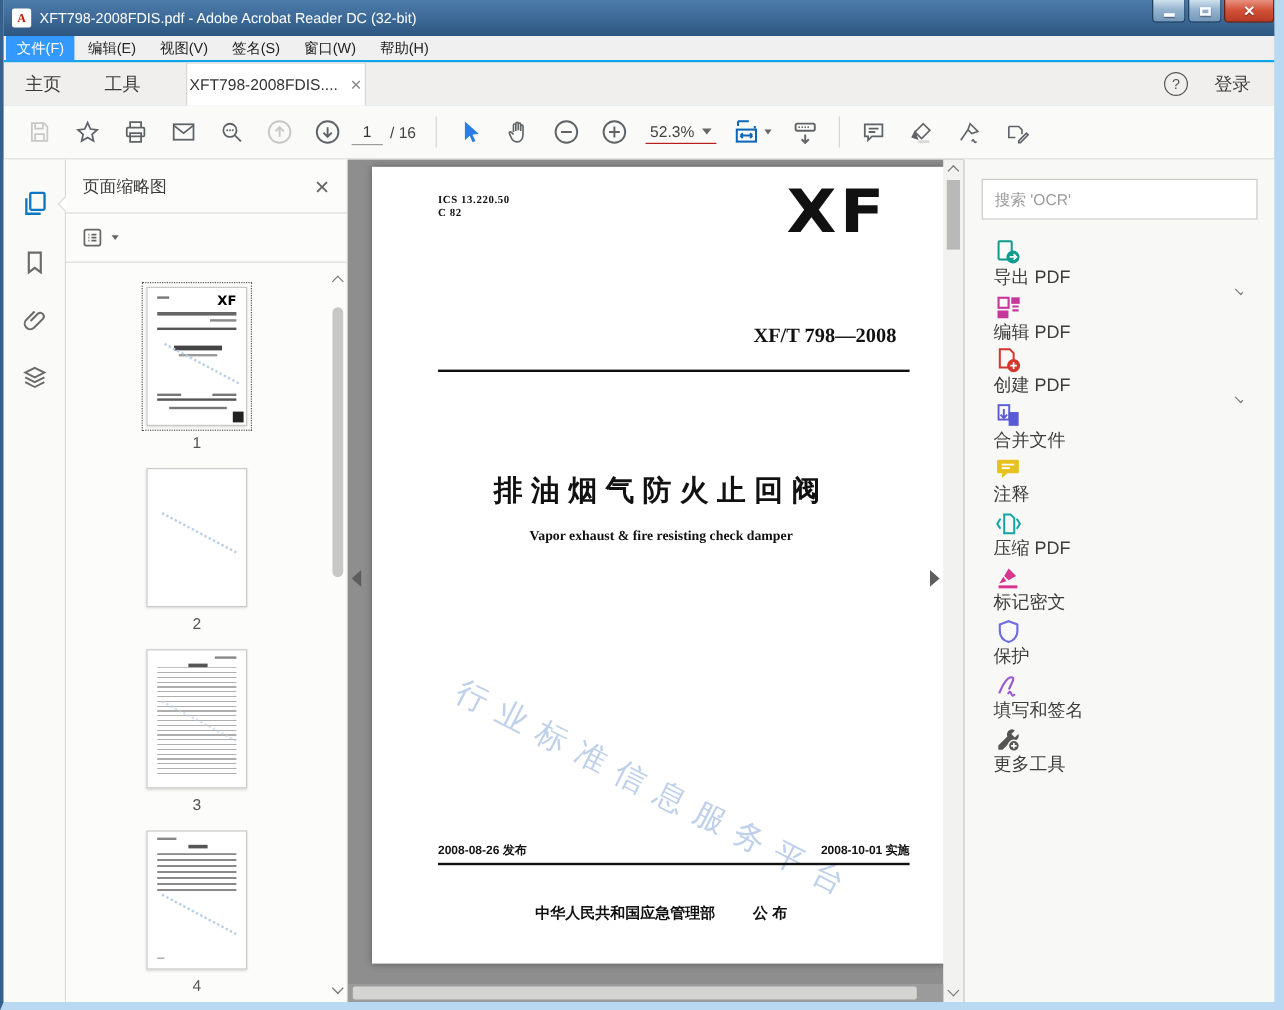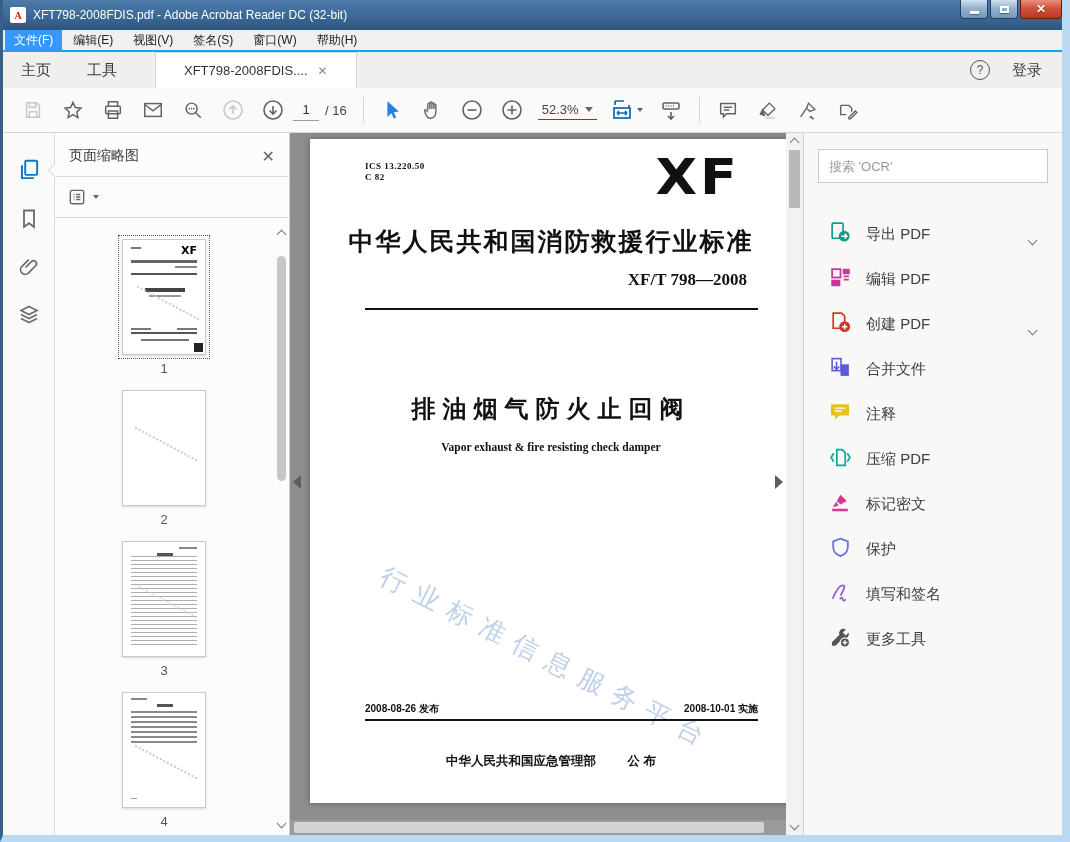--- a/index.html
+++ b/index.html
@@ -23,21 +23,21 @@
   .glyph-x { font-size:12px; font-weight:bold; text-shadow:0 1px 1px rgba(0,0,0,.5); }
 
   
   .menubar { height:22px; background:#f0f0f0; border-bottom:2px solid #0ea5e9; display:flex; align-items:center; font-size:12px; color:#222; }
   .menuitem { padding:2px 9px; margin-left:2px; cursor:default; }
   .menuitem.active { background:#3399ff; color:#fff; }
 
   
   .tabbar { height:36px; background:#f0efed; display:flex; align-items:stretch; font-size:15px; color:#3b3b3b; }
   .tab-simple { display:flex; align-items:center; padding:0 18px; }
-  .tab-doc { display:flex; align-items:center; gap:10px; padding:0 28px; background:#fff; border:1px solid #d7d6d4; border-bottom:none; margin-left:20px; font-size:13px; color:#333; }
+  .tab-doc { display:flex; align-items:center; gap:10px; padding:0 2px; background:#fff; border:1px solid #d7d6d4; border-bottom:none; margin-left:20px; font-size:13px; color:#333; }
   .tab-close { color:#8a8a8a; font-size:12px; }
   .tabbar-right { margin-left:auto; display:flex; align-items:center; gap:22px; padding-right:20px; }
   .help-circle { width:20px; height:20px; border:1.5px solid #555; border-radius:50%; font-size:12px; color:#555; display:flex; align-items:center; justify-content:center; }
 
   
   .toolbar { height:45px; background:#fafaf9; border-bottom:1px solid #d4d4d3; display:flex; align-items:center; padding:0 10px; color:#5f6368; }
   .tbtn { width:40px; height:36px; display:flex; align-items:center; justify-content:center; }
   .tbtn svg { display:block; }
   .tbtn.disabled { color:#c8c8c8; }
   .tb-divider { width:1px; height:26px; background:#d6d6d6; margin:0 8px; }
@@ -102,21 +102,21 @@
   .collapse-left { position:absolute; left:3px; top:342px; width:0; height:0; border-top:7px solid transparent; border-bottom:7px solid transparent; border-right:8px solid #5d5d5d; }
   .collapse-right { position:absolute; right:20px; top:342px; width:0; height:0; border-top:7px solid transparent; border-bottom:7px solid transparent; border-left:8px solid #5d5d5d; }
   .dv-bottom { position:absolute; bottom:6px; }
 
   
   .right-panel { flex:1; background:#f8f8f7; border-left:1px solid #d3d3d2; padding:16px 14px; overflow:hidden; }
   .search-box { width:100%; height:34px; background:#fff; border:1px solid #c9c9c8; padding:0 10px; font-size:13px; color:#4c1d95;
                 font-family:"Liberation Sans",sans-serif; }
   .search-box::placeholder { color:#9a9a9a; }
   .tool-list { margin-top:16px; }
-  .tool-item { display:flex; align-items:flex-end; height:45px; padding:0 6px 0 10px; font-size:15px; color:#3c3c3c; }
+  .tool-item { display:flex; align-items:flex-start; height:45px; padding:0 6px 0 10px; font-size:15px; color:#3c3c3c;flex-direction:column; }
   .tool-item .ticon { width:24px; height:24px; margin-right:14px; display:flex; align-items:center; justify-content:center; }
   .tool-chev { margin-left:auto; margin-right:6px; }
 </style>
 </head>
 <body>
 
 <div class="window">
 
   <div class="titlebar">
     <div class="titlebar-left">
@@ -376,21 +376,20 @@
       </div>
     </div>
 
     <div class="doc-pane">
       <div class="doc-page">
         <div class="ics">
           <div>ICS 13.220.50</div>
           <div>C 82</div>
         </div>
         <div class="xf-logo">XF</div>
-        <div class="std-heading">中华人民共和国消防救援行业标准</div>
         <div class="std-number">XF/T 798—2008</div>
         <div class="rule-top"></div>
         <div class="doc-title-cn">排油烟气防火止回阀</div>
         <div class="doc-title-en">Vapor exhaust &amp; fire resisting check damper</div>
         <div class="watermark">行业标准信息服务平台</div>
         <div class="date-row">
           <span>2008-08-26 发布</span>
           <span>2008-10-01 实施</span>
         </div>
         <div class="rule-bottom"></div>

